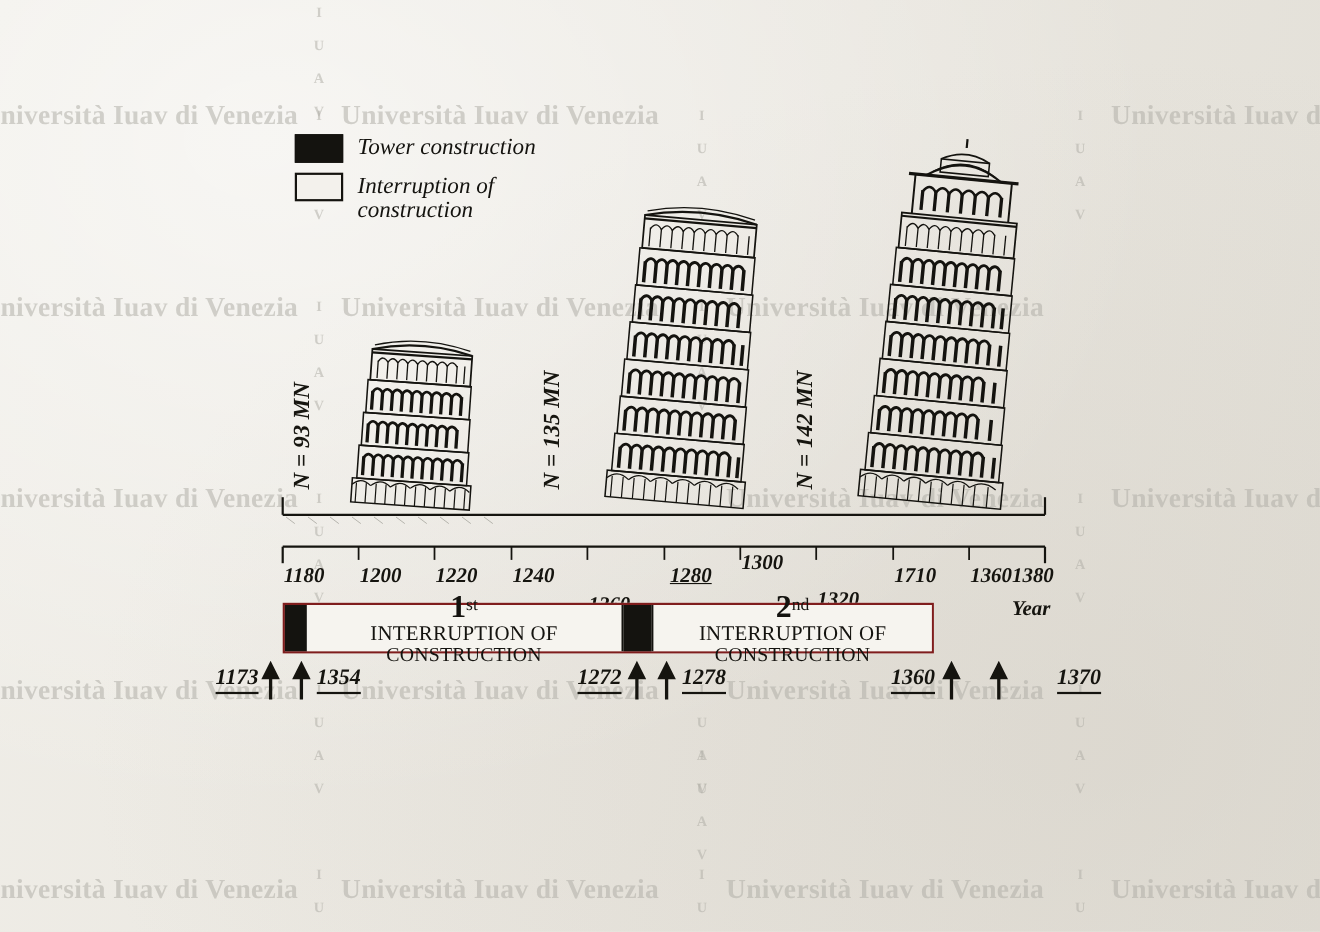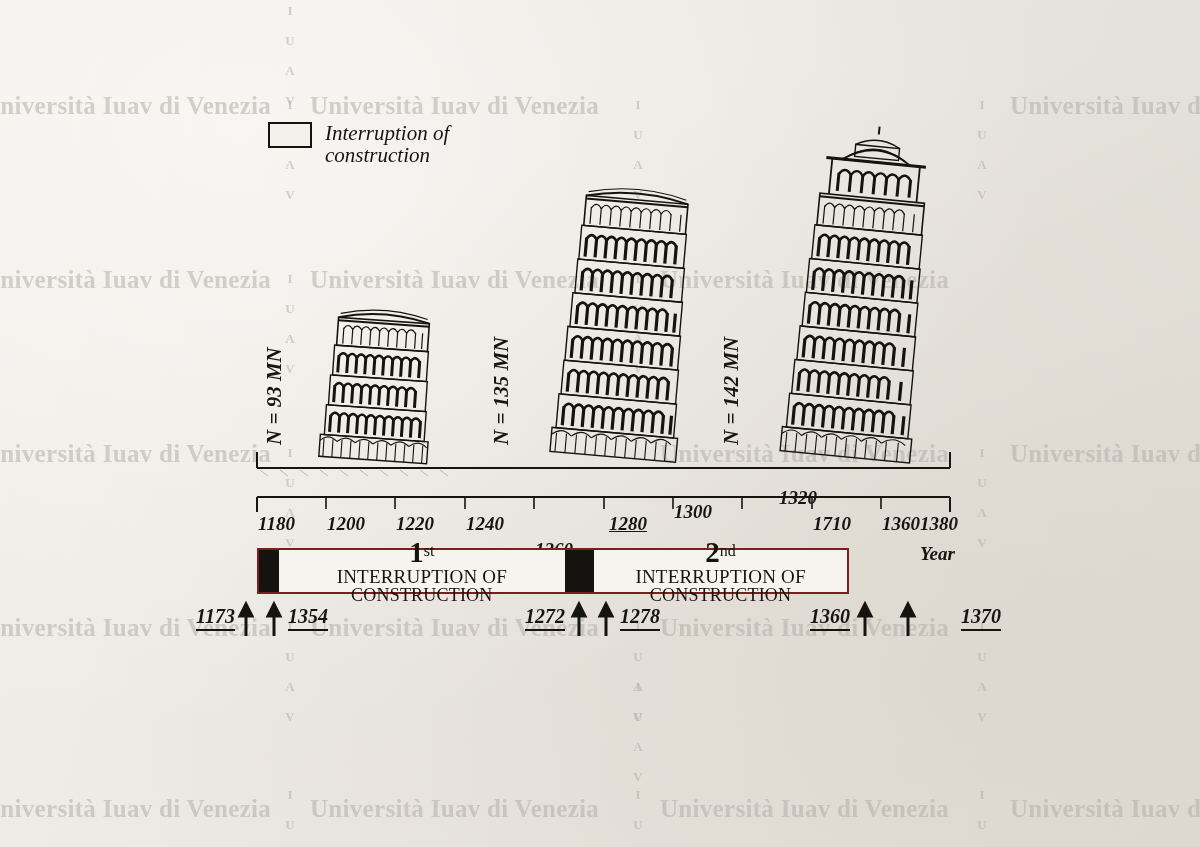--- a/index.html
+++ b/index.html
@@ -245,20 +245,24 @@
   <div class="wm-col" style="left:631px;  top:672px;">I<br>U<br>A<br>V</div>
   <div class="wm-col" style="left:283px;  top:780px;">I<br>U<br>A<br>V</div>
   <div class="wm-col" style="left:631px;  top:780px;">I<br>U<br>A<br>V</div>
   <div class="wm-col" style="left:975px;  top:780px;">I<br>U<br>A<br>V</div>
 </div>
 
 <div class="figure-area">
 
   <div class="legend">
     <div class="legend-row">
+      <div class="swatch filled"></div>
+      <div class="legend-label">Tower construction</div>
+    </div>
+    <div class="legend-row">
       <div class="swatch empty"></div>
       <div class="legend-label">Interruption of
 construction</div>
     </div>
   </div>
 
   <div class="tower" style="left:300px; top:280px;">
     <svg class="tower-svg" width="145" height="195" viewBox="0 0 145 195" xmlns="http://www.w3.org/2000/svg">
       <g transform="rotate(4 72 190)">
 
@@ -508,21 +512,21 @@
     </g>
   </svg>
 
   <div class="tick-label" style="left:258px; top:513px;">1180</div>
   <div class="tick-label" style="left:327px; top:513px;">1200</div>
   <div class="tick-label" style="left:396px; top:513px;">1220</div>
   <div class="tick-label" style="left:466px; top:513px;">1240</div>
   <div class="tick-label" style="left:535px; top:539px;">1260</div>
   <div class="tick-label" style="left:609px; top:513px;text-decoration:underline;">1280</div>
   <div class="tick-label" style="left:674px; top:501px;">1300</div>
-  <div class="tick-label" style="left:743px; top:487px;margin-left:36px;">1320</div>
+  <div class="tick-label" style="left:743px; top:535px;">1320</div>
   <div class="tick-label" style="left:813px; top:513px;">1710</div>
   <div class="tick-label" style="left:882px; top:513px;">1360</div>
   <div class="tick-label" style="left:920px; top:513px;font-style:italic;">1380</div>
   <div class="year-label">Year</div>
 
   <div class="bar">
     <div class="bar-seg black" style="width:22px;"></div>
     <div class="bar-seg white" style="width:316px; border-right:2px solid #14130f;">
       <div class="bar-text">
         <span class="bignum">1</span><span class="ord">st</span>

